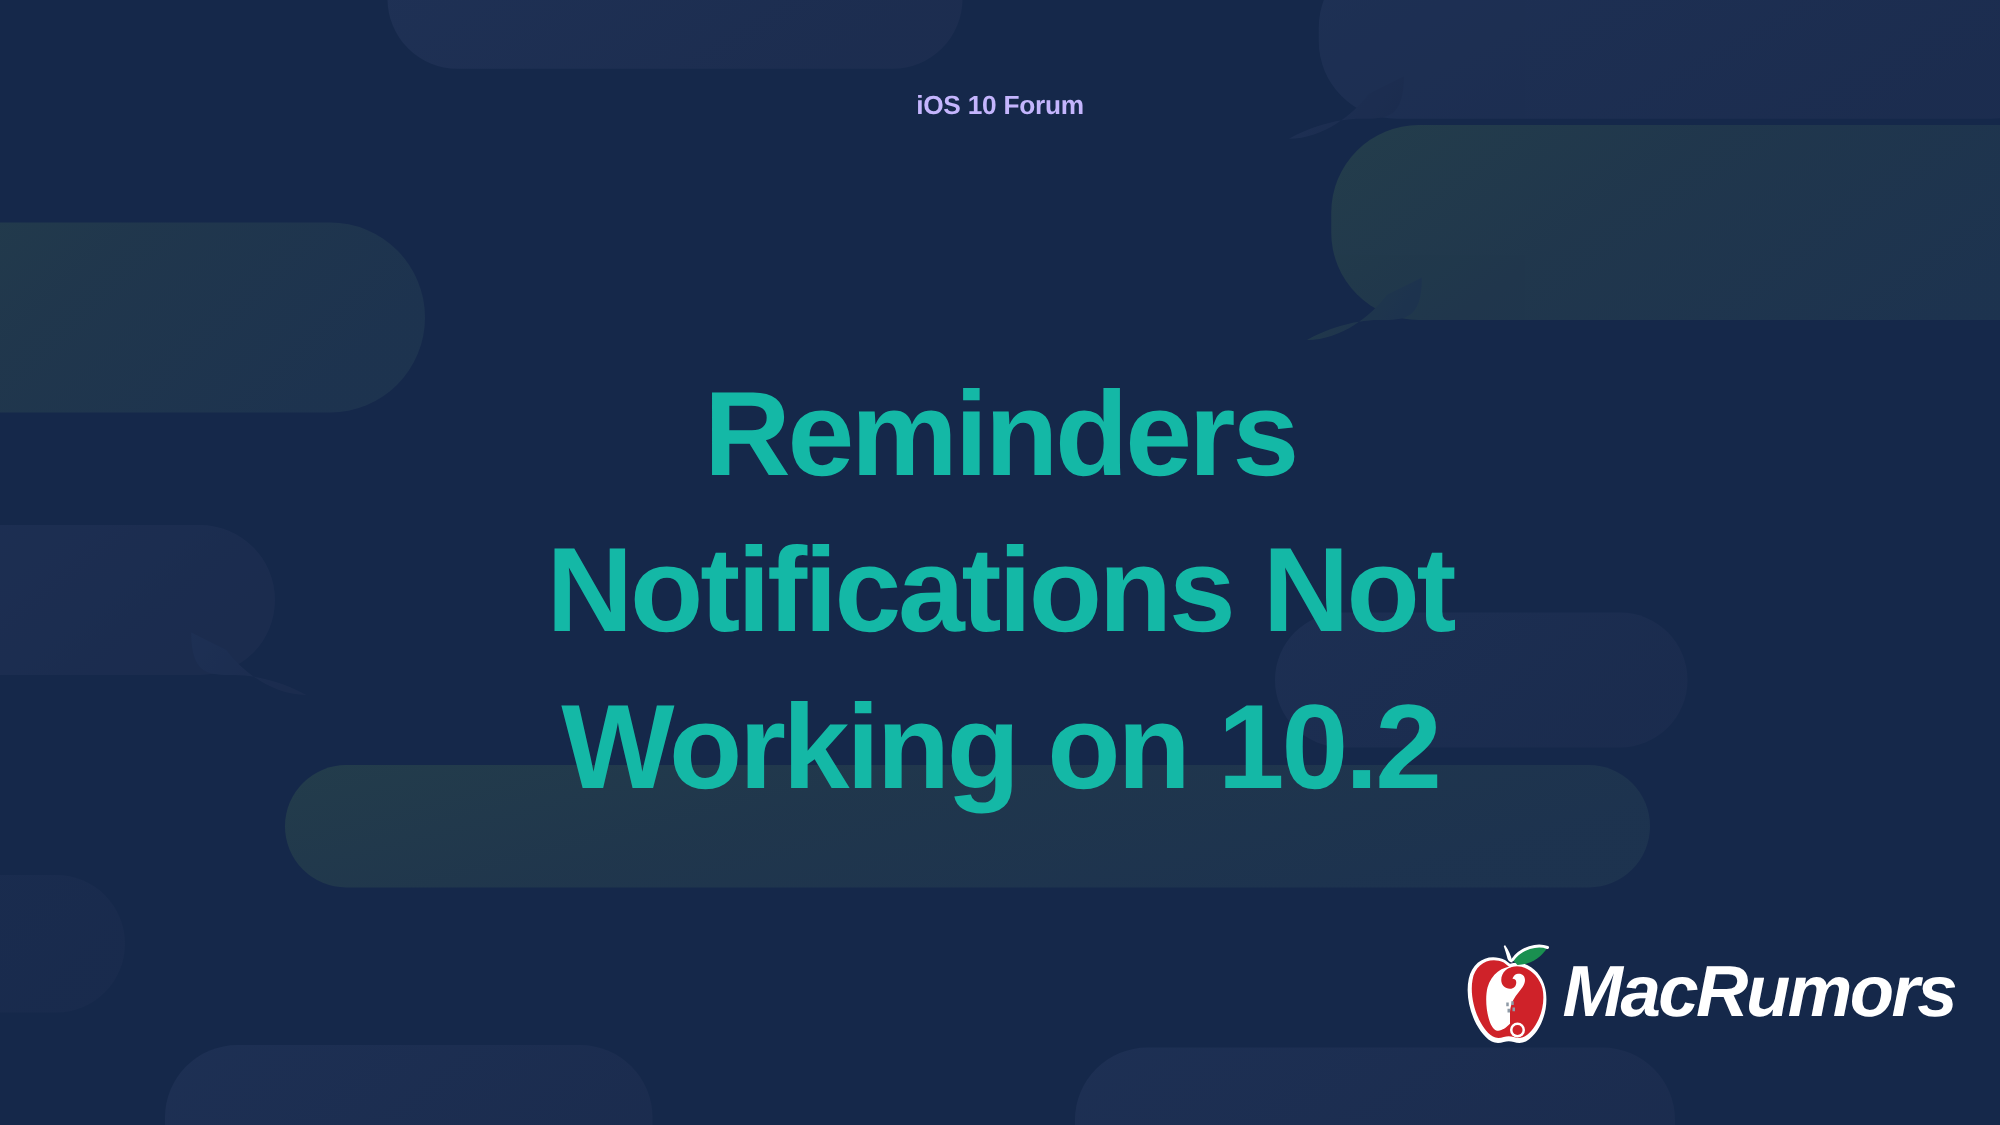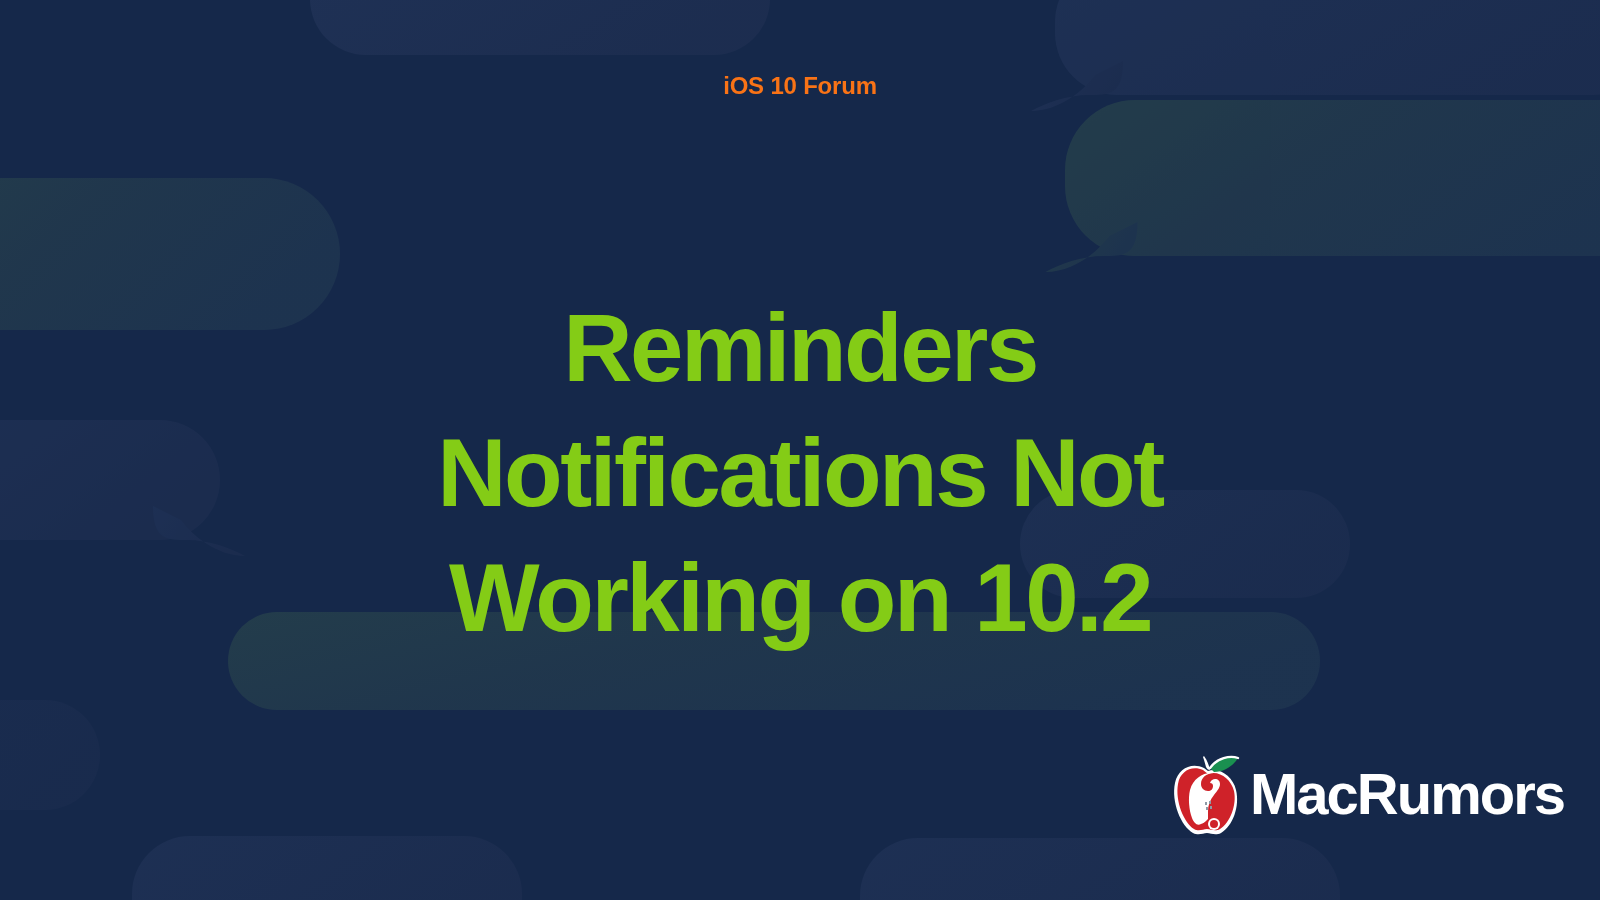--- a/index.html
+++ b/index.html
@@ -35,34 +35,34 @@
     width: 1600px;
     height: 900px;
   }
 
   .forum-label {
     position: absolute;
     top: 74px;
     left: 0;
     width: 1600px;
     text-align: center;
-    font-size: 24px;
+    font-size: 21px;
     font-weight: 700;
     letter-spacing: -0.2px;
-    color: #f97316;
+    color: #c4b5fd;
     line-height: 1;
   }
 
   .headline {
     position: absolute;
     left: 330px;
     top: 222px;
     width: 940px;
     text-align: center;
-    color: #84cc16;
+    color: #14b8a6;
     font-size: 96px;
     font-weight: 700;
     line-height: 1.3;
     letter-spacing: -2.5px;
   }
 
   .posted-by {
     position: absolute;
     left: 48px;
     bottom: 82px;
@@ -73,20 +73,21 @@
     line-height: 1;
   }
 
   .brand {
     position: absolute;
     right: 36px;
     bottom: 62px;
     display: flex;
     align-items: center;
     gap: 6px;
+    font-style: italic;
   }
   .brand-mark {
     width: 74px;
     height: 88px;
     display: block;
   }
   .brand-word {
     color: #ffffff;
     font-size: 58px;
     font-weight: 700;

